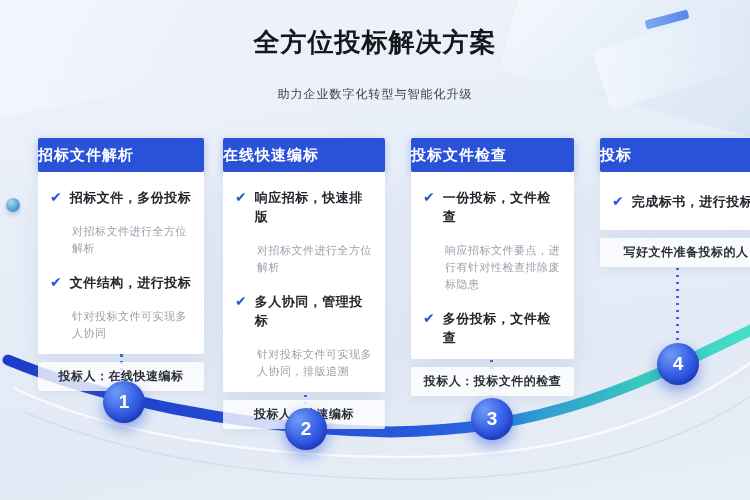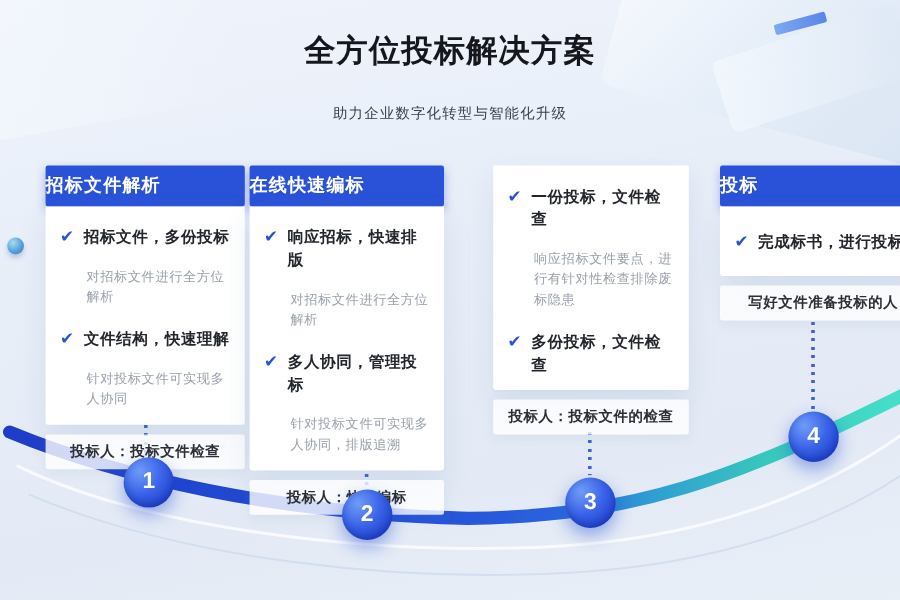--- a/index.html
+++ b/index.html
@@ -21,21 +21,21 @@
     box-shadow:0 3px 4px rgba(80,130,190,.35);}
   
   .head{position:absolute;top:26px;left:0;width:750px;text-align:center;z-index:3;}
   .head h1{margin:0;font-size:26px;line-height:32px;font-weight:700;color:#15171c;letter-spacing:1px;}
   .head p{margin:28px 0 0 0;font-size:12px;color:#3b4048;letter-spacing:1px;}
   
   .curve{position:absolute;left:0;top:0;z-index:2;pointer-events:none;}
   
   .card{position:absolute;top:138px;z-index:3;}
   .card-1{left:38px;width:166px;}
-  .card-2{left:208px;width:162px;}
+  .card-2{left:223px;width:162px;}
   .card-3{left:411px;width:163px;}
   .card-4{left:600px;width:172px;}
   .card-header{height:34px;line-height:34px;text-align:left;background:#2a52d8;color:#fff;
     font-size:15px;font-weight:700;border-radius:2px;letter-spacing:1px;
     box-shadow:0 3px 8px rgba(40,80,216,.35);}
   .card-body{background:#fff;padding:16px 12px 12px 12px;box-sizing:border-box;
     box-shadow:0 10px 22px rgba(110,135,180,.16);border-radius:0 0 2px 2px;}
   .card-1 .card-body{min-height:133px;}
   .card-2 .card-body,.card-3 .card-body{min-height:146px;}
   .card-4 .card-body{min-height:58px;padding-top:20px;}
@@ -101,26 +101,26 @@
       <div class="item">
         <div class="item-title-row">
           <span class="check">✔</span>
           <span class="item-title">招标文件，多份投标</span>
         </div>
         <div class="item-desc">对招标文件进行全方位解析</div>
       </div>
       <div class="item">
         <div class="item-title-row">
           <span class="check">✔</span>
-          <span class="item-title">文件结构，快速理解</span>
+          <span class="item-title">文件结构，进行投标</span>
         </div>
         <div class="item-desc">针对投标文件可实现多人协同</div>
       </div>
     </div>
-    <div class="card-footer">投标人：投标文件检查</div>
+    <div class="card-footer">投标人：在线快速编标</div>
   </section>
 
   <section class="card card-2">
     <div class="card-header">在线快速编标</div>
     <div class="card-body">
       <div class="item">
         <div class="item-title-row">
           <span class="check">✔</span>
           <span class="item-title">响应招标，快速排版</span>
         </div>
@@ -131,20 +131,21 @@
           <span class="check">✔</span>
           <span class="item-title">多人协同，管理投标</span>
         </div>
         <div class="item-desc">针对投标文件可实现多人协同，排版追溯</div>
       </div>
     </div>
     <div class="card-footer">投标人：快速编标</div>
   </section>
 
   <section class="card card-3">
+    <div class="card-header">投标文件检查</div>
     <div class="card-body">
       <div class="item">
         <div class="item-title-row">
           <span class="check">✔</span>
           <span class="item-title">一份投标，文件检查</span>
         </div>
         <div class="item-desc">响应招标文件要点，进行有针对性检查排除废标隐患</div>
       </div>
       <div class="item">
         <div class="item-title-row">

